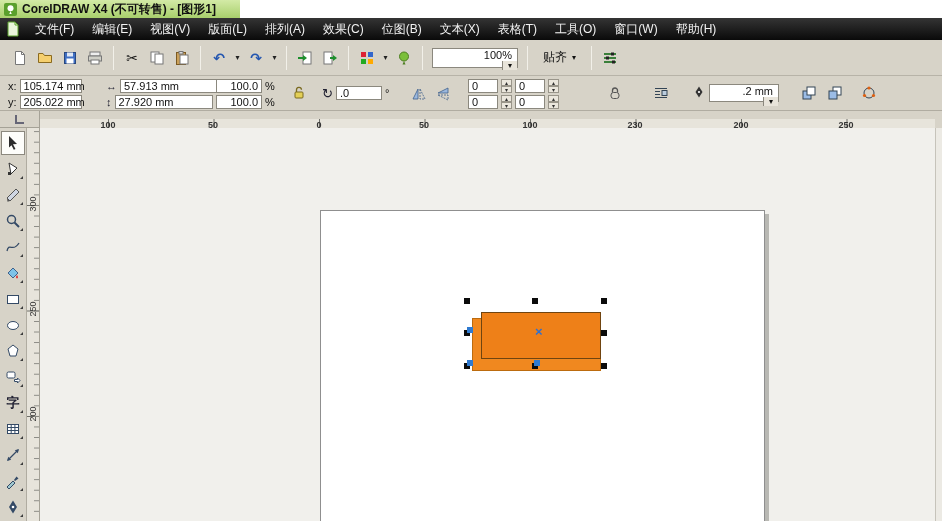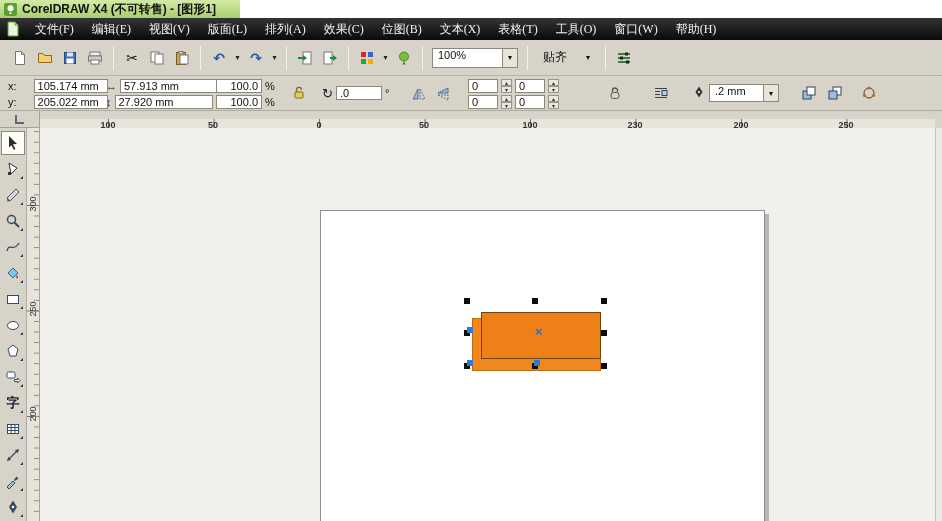--- a/index.html
+++ b/index.html
@@ -8,41 +8,41 @@
   svg{display:block;}
 
   
   .titlebar{position:absolute;left:0;top:0;width:942px;height:18px;background:#fff;border-radius:7px;}
   .title-chip{display:flex;align-items:center;gap:5px;height:18px;width:240px;background:linear-gradient(180deg,#d3eaa6,#a8cf6c);padding:0 4px;}
   .title-text{font-weight:700;font-size:12px;white-space:nowrap;}
 
   
   .menubar{position:absolute;left:0;top:18px;width:942px;height:22px;background:linear-gradient(180deg,#343434,#0a0a0a);display:flex;align-items:stretch;color:#f2f2f2;}
   .doc-icon{display:flex;align-items:center;padding:0 5px;}
-  .menu-item{display:flex;align-items:center;padding:0 9px;font-size:12px;cursor:default;font-family:Liberation Serif, serif;}
+  .menu-item{display:flex;align-items:center;padding:0 9px;font-size:12px;cursor:default;}
 
   
   .toolbar{position:absolute;left:0;top:40px;width:942px;height:36px;background:#d7d3c8;border-bottom:1px solid #b7b3a8;display:flex;align-items:center;padding-left:8px;gap:1px;}
   .tbtn{width:24px;height:24px;display:flex;align-items:center;justify-content:center;border:1px solid transparent;}
   .tbtn .g{font-size:14px;line-height:1;}
   .g-undo{color:#2456b0;font-weight:700;font-size:15px;}
   .caret{width:11px;height:24px;display:flex;align-items:center;justify-content:center;font-size:8px;color:#222;}
   .sep{width:1px;height:24px;background:#a9a59a;border-right:1px solid #f2f0e9;margin:0 5px;}
-  .combo{height:20px;background:#fff;border:1px solid #8b887e;display:flex;align-items:flex-start;}
+  .combo{height:20px;background:#fff;border:1px solid #8b887e;display:flex;align-items:flex-end;flex-direction:column;}
   .combo .cval{padding:0 5px;font-size:11px;flex:1;}
   .combo .cbtn{width:15px;height:100%;background:#e8e4da;border-left:1px solid #8b887e;display:flex;align-items:center;justify-content:center;font-size:8px;}
   #zoom-combo{width:86px;margin:0 3px;}
-  .snap{display:flex;align-items:center;gap:19px;padding:0 9px;height:24px;font-size:12px;}
+  .snap{display:flex;align-items:center;gap:5px;padding:0 9px;height:24px;font-size:12px;}
 
   
   .propbar{position:absolute;left:0;top:76px;width:942px;height:35px;background:#d7d3c8;border-bottom:1px solid #b0ac a1;border-bottom:1px solid #b0aca1;}
   .pbabs{position:absolute;display:flex;align-items:center;gap:3px;}
   .pb-label{font-size:11px;}
   .field{background:#fff;border:1px solid #8b887e;height:14px;display:flex;align-items:center;padding:0 3px;font-size:11px;white-space:nowrap;}
-  .w74{width:74px;margin-left:14px;} .w78{width:98px;} .w46{width:46px;} .w30{width:30px;}
+  .w74{width:62px;} .w78{width:98px;} .w46{width:46px;} .w30{width:30px;}
   .icon-g{font-size:11px;line-height:1;color:#223;}
   .spin{display:flex;flex-direction:column;width:11px;}
   .spin i{font-style:normal;height:7px;line-height:6px;font-size:6px;text-align:center;background:#ebe7dd;border:1px solid #99958a;color:#333;}
   .pbtn{width:22px;height:22px;display:flex;align-items:center;justify-content:center;border:1px solid transparent;}
 
   
   .rulerbar{position:absolute;left:0;top:111px;width:942px;height:17px;background:#d7d3c8;}
   .ruler-corner{position:absolute;left:0;top:0;width:40px;height:17px;border-right:1px solid #a5a297;border-bottom:1px solid #a5a297;display:flex;align-items:center;justify-content:center;}
   .corner-glyph{width:9px;height:9px;border-left:2px solid #667;border-bottom:2px solid #667;}
   .hruler{position:absolute;left:40px;top:8px;width:895px;height:17px;background:#e7e4db;border-bottom:1px solid #a5a297;

